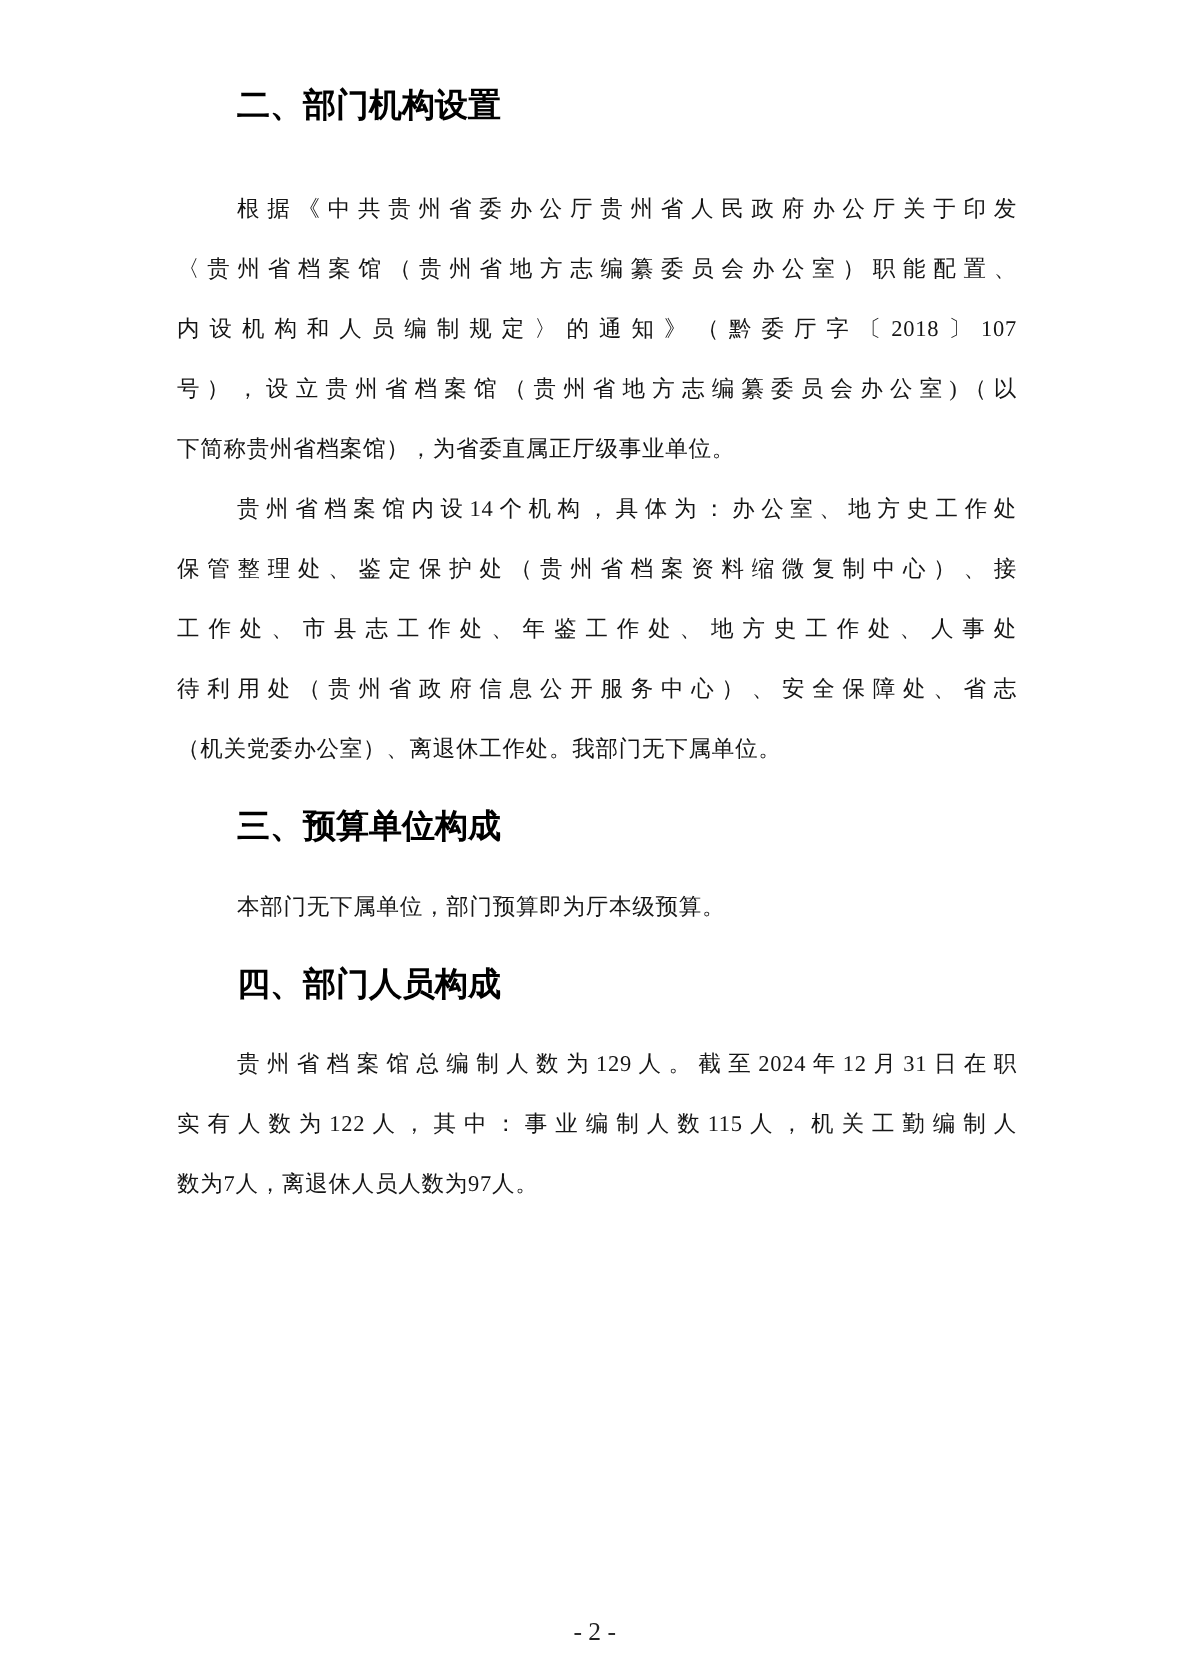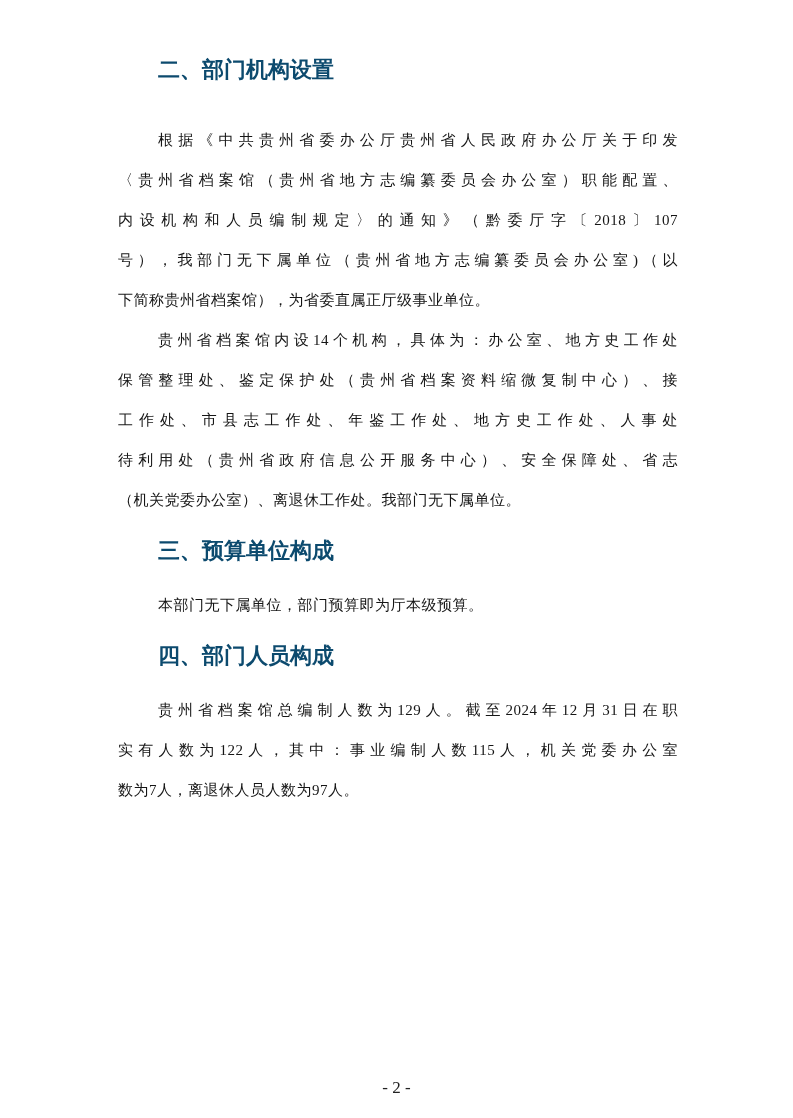--- a/index.html
+++ b/index.html
@@ -20,21 +20,21 @@
     position: absolute;
     left: 118px;
     top: 55px;
     width: 560px;
   }
   .sec-heading {
     font-family: "Liberation Sans", "DejaVu Sans", sans-serif;
     font-weight: 700;
     font-size: 22px;
     line-height: 30px;
-    color: #0c4a6e;
+    color: #000000;
     padding-left: 40px;
     margin: 0;
   }
   .sec-heading.h-first { margin-bottom: 35px; }
   .sec-heading.h-mid   { margin-top: 16px; margin-bottom: 19px; }
   .para { margin: 0; }
   .line {
     font-size: 15px;
     line-height: 40px;
     text-align: justify;
@@ -61,21 +61,21 @@
 
 <div class="page">
   <div class="content">
 
     <h2 class="sec-heading h-first">二、部门机构设置</h2>
 
     <div class="para">
       <div class="line first">根据《中共贵州省委办公厅贵州省人民政府办公厅关于印发</div>
       <div class="line">〈贵州省档案馆（贵州省地方志编纂委员会办公室）职能配置、</div>
       <div class="line">内设机构和人员编制规定〉的通知》（黔委厅字〔2018〕107</div>
-      <div class="line">号），我部门无下属单位（贵州省地方志编纂委员会办公室)（以</div>
+      <div class="line">号），设立贵州省档案馆（贵州省地方志编纂委员会办公室)（以</div>
       <div class="line end">下简称贵州省档案馆），为省委直属正厅级事业单位。</div>
     </div>
 
     <div class="para">
       <div class="line first">贵州省档案馆内设14个机构，具体为：办公室、地方史工作处</div>
       <div class="line">保管整理处、鉴定保护处（贵州省档案资料缩微复制中心）、接</div>
       <div class="line">工作处、市县志工作处、年鉴工作处、地方史工作处、人事处</div>
       <div class="line">待利用处（贵州省政府信息公开服务中心）、安全保障处、省志</div>
       <div class="line end">（机关党委办公室）、离退休工作处。我部门无下属单位。</div>
     </div>
@@ -83,20 +83,20 @@
     <h2 class="sec-heading h-mid">三、预算单位构成</h2>
 
     <div class="para">
       <div class="line first end">本部门无下属单位，部门预算即为厅本级预算。</div>
     </div>
 
     <h2 class="sec-heading h-mid">四、部门人员构成</h2>
 
     <div class="para">
       <div class="line first">贵州省档案馆总编制人数为129人。截至2024年12月31日在职</div>
-      <div class="line">实有人数为122人，其中：事业编制人数115人，机关党委办公室</div>
+      <div class="line">实有人数为122人，其中：事业编制人数115人，机关工勤编制人</div>
       <div class="line end">数为7人，离退休人员人数为97人。</div>
     </div>
 
   </div>
 
   <div class="pageno">- 2 -</div>
 </div>
 
 </body></html>

